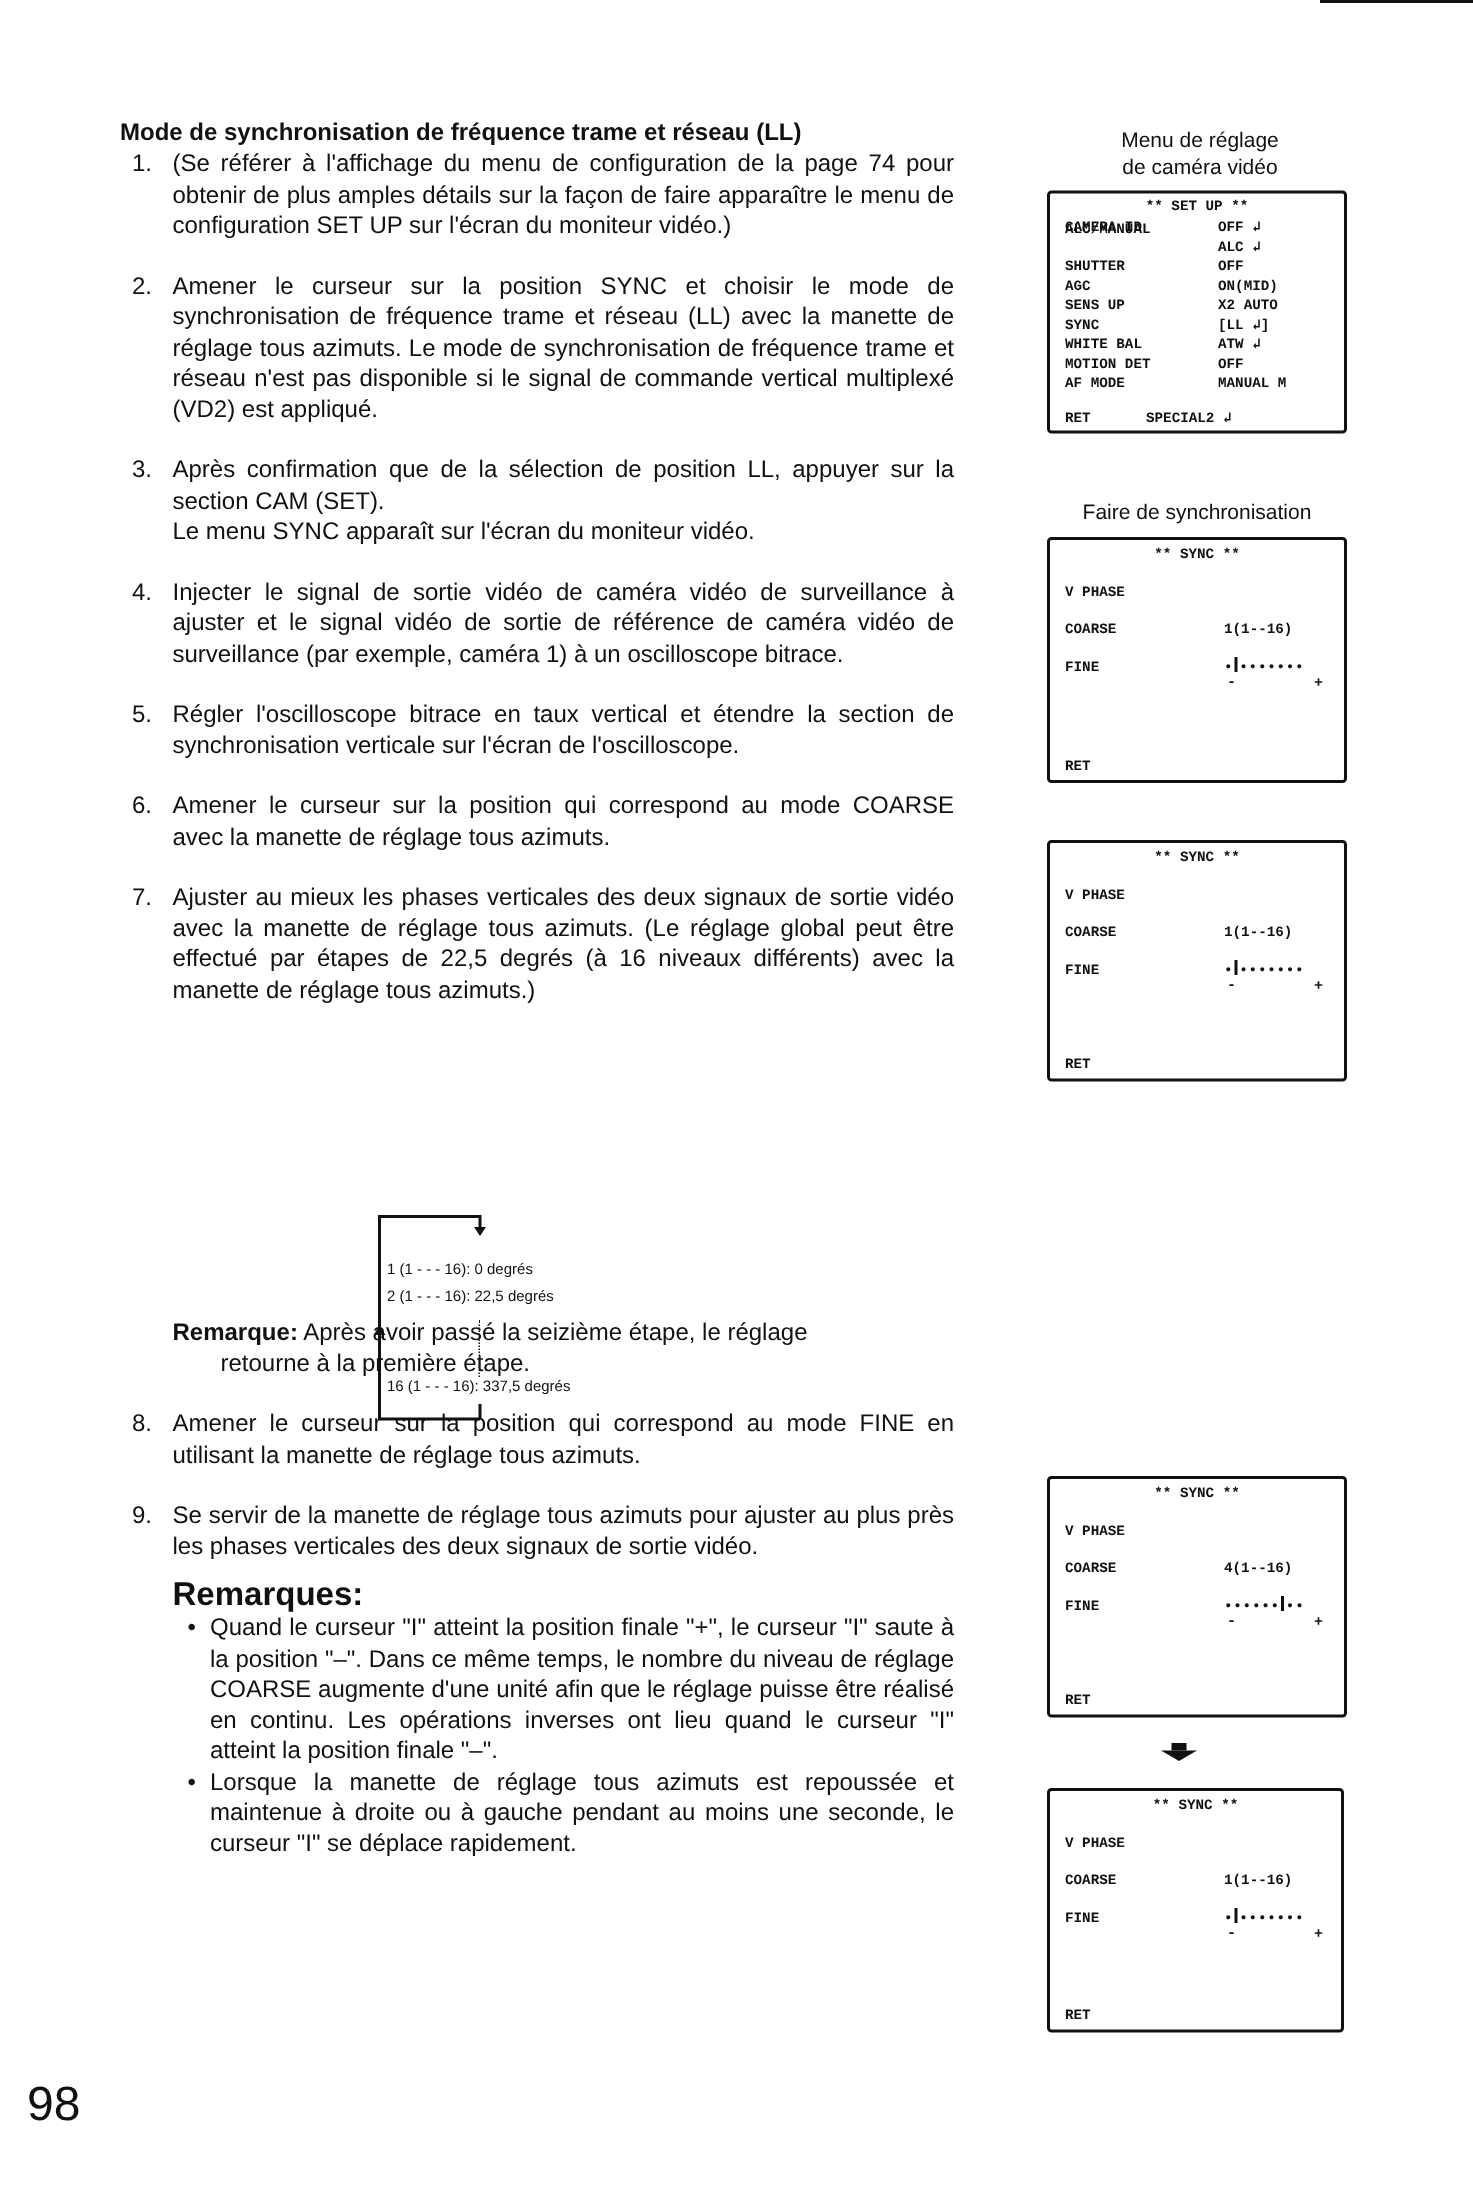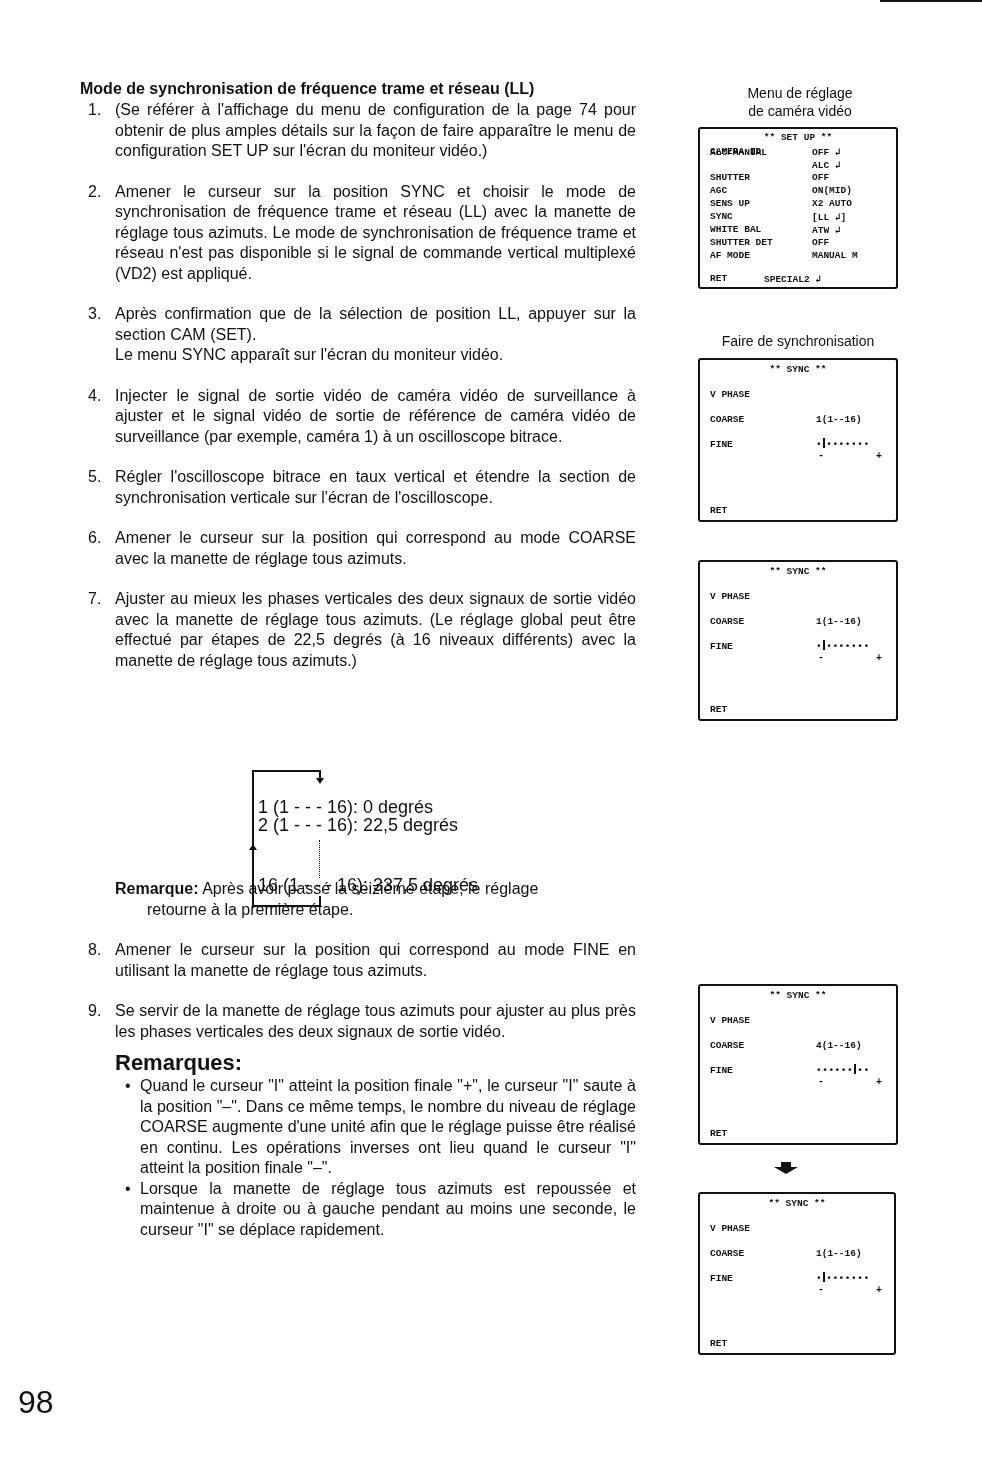--- a/index.html
+++ b/index.html
@@ -13,21 +13,21 @@
   .step .num { position:absolute; left:8px; top:0; }
   .step p { margin:0; }
   .remark { font-size:16px; line-height:20.5px; padding-left:35px; text-align:justify; }
   .remark b { font-weight:bold; }
   .remark .cont { padding-left:32px; display:block; }
   .remarks-title { font-weight:bold; font-size:22px; padding-left:35px; margin-top:6px; }
   .bullets { margin:0; padding:0; list-style:none; }
   .bullets li { position:relative; padding-left:60px; font-size:16px; line-height:20.5px; text-align:justify; }
   .bullets li .dot { position:absolute; left:45px; top:0; }
 
-  .cycle { position:absolute; left:252px; top:770px; width:240px; height:140px; font-size:18px; }
+  .cycle { position:absolute; left:252px; top:810px; width:240px; height:140px; font-size:10px; }
   .cycle .line { position:absolute; background:#111; }
   .cycle .txt { position:absolute; left:6px; line-height:18px; white-space:nowrap; }
 
   .menu-caption { position:absolute; font-size:14px; text-align:center; line-height:18px; }
   .screen { position:absolute; border:2px solid #111; border-radius:3px; background:#fff;
             font-family:"Liberation Mono", monospace; font-weight:bold; font-size:9.5px; }
   .screen .title { position:absolute; width:100%; text-align:center; top:4px; }
   .screen .row { position:absolute; left:10px; white-space:nowrap; }
   .screen .val { position:absolute; white-space:nowrap; }
   .fine { position:absolute; font-family:"Liberation Mono", monospace; font-size:9.5px; letter-spacing:0.5px; }
@@ -127,21 +127,21 @@
       <div class="row" style="top: 43px;">SHUTTER</div>
       <div class="val" style="left: 112px; top: 43px;">OFF</div>
       <div class="row" style="top: 56px;">AGC</div>
       <div class="val" style="left: 112px; top: 56px;">ON(MID)</div>
       <div class="row" style="top: 69px;">SENS UP</div>
       <div class="val" style="left: 112px; top: 69px;">X2 AUTO</div>
       <div class="row" style="top: 82px;">SYNC</div>
       <div class="val" style="left: 112px; top: 82px;">[LL  ↲]</div>
       <div class="row" style="top: 95px;">WHITE BAL</div>
       <div class="val" style="left: 112px; top: 95px;">ATW ↲</div>
-      <div class="row" style="top: 108px;">SHUTTER DET</div>
+      <div class="row" style="top: 108px;">MOTION DET</div>
       <div class="val" style="left: 112px; top: 108px;">OFF</div>
       <div class="row" style="top: 121px;">AF MODE</div>
       <div class="val" style="left: 112px; top: 121px;">MANUAL M</div>
     </div>
   <div class="row" style="top:144px">RET</div>
   <div class="val" style="left:64px;top:144px">SPECIAL2 ↲</div>
 </div>
 
 <div class="menu-caption" style="left:700px;top:332px;width:196px">Faire de synchronisation</div>
 

